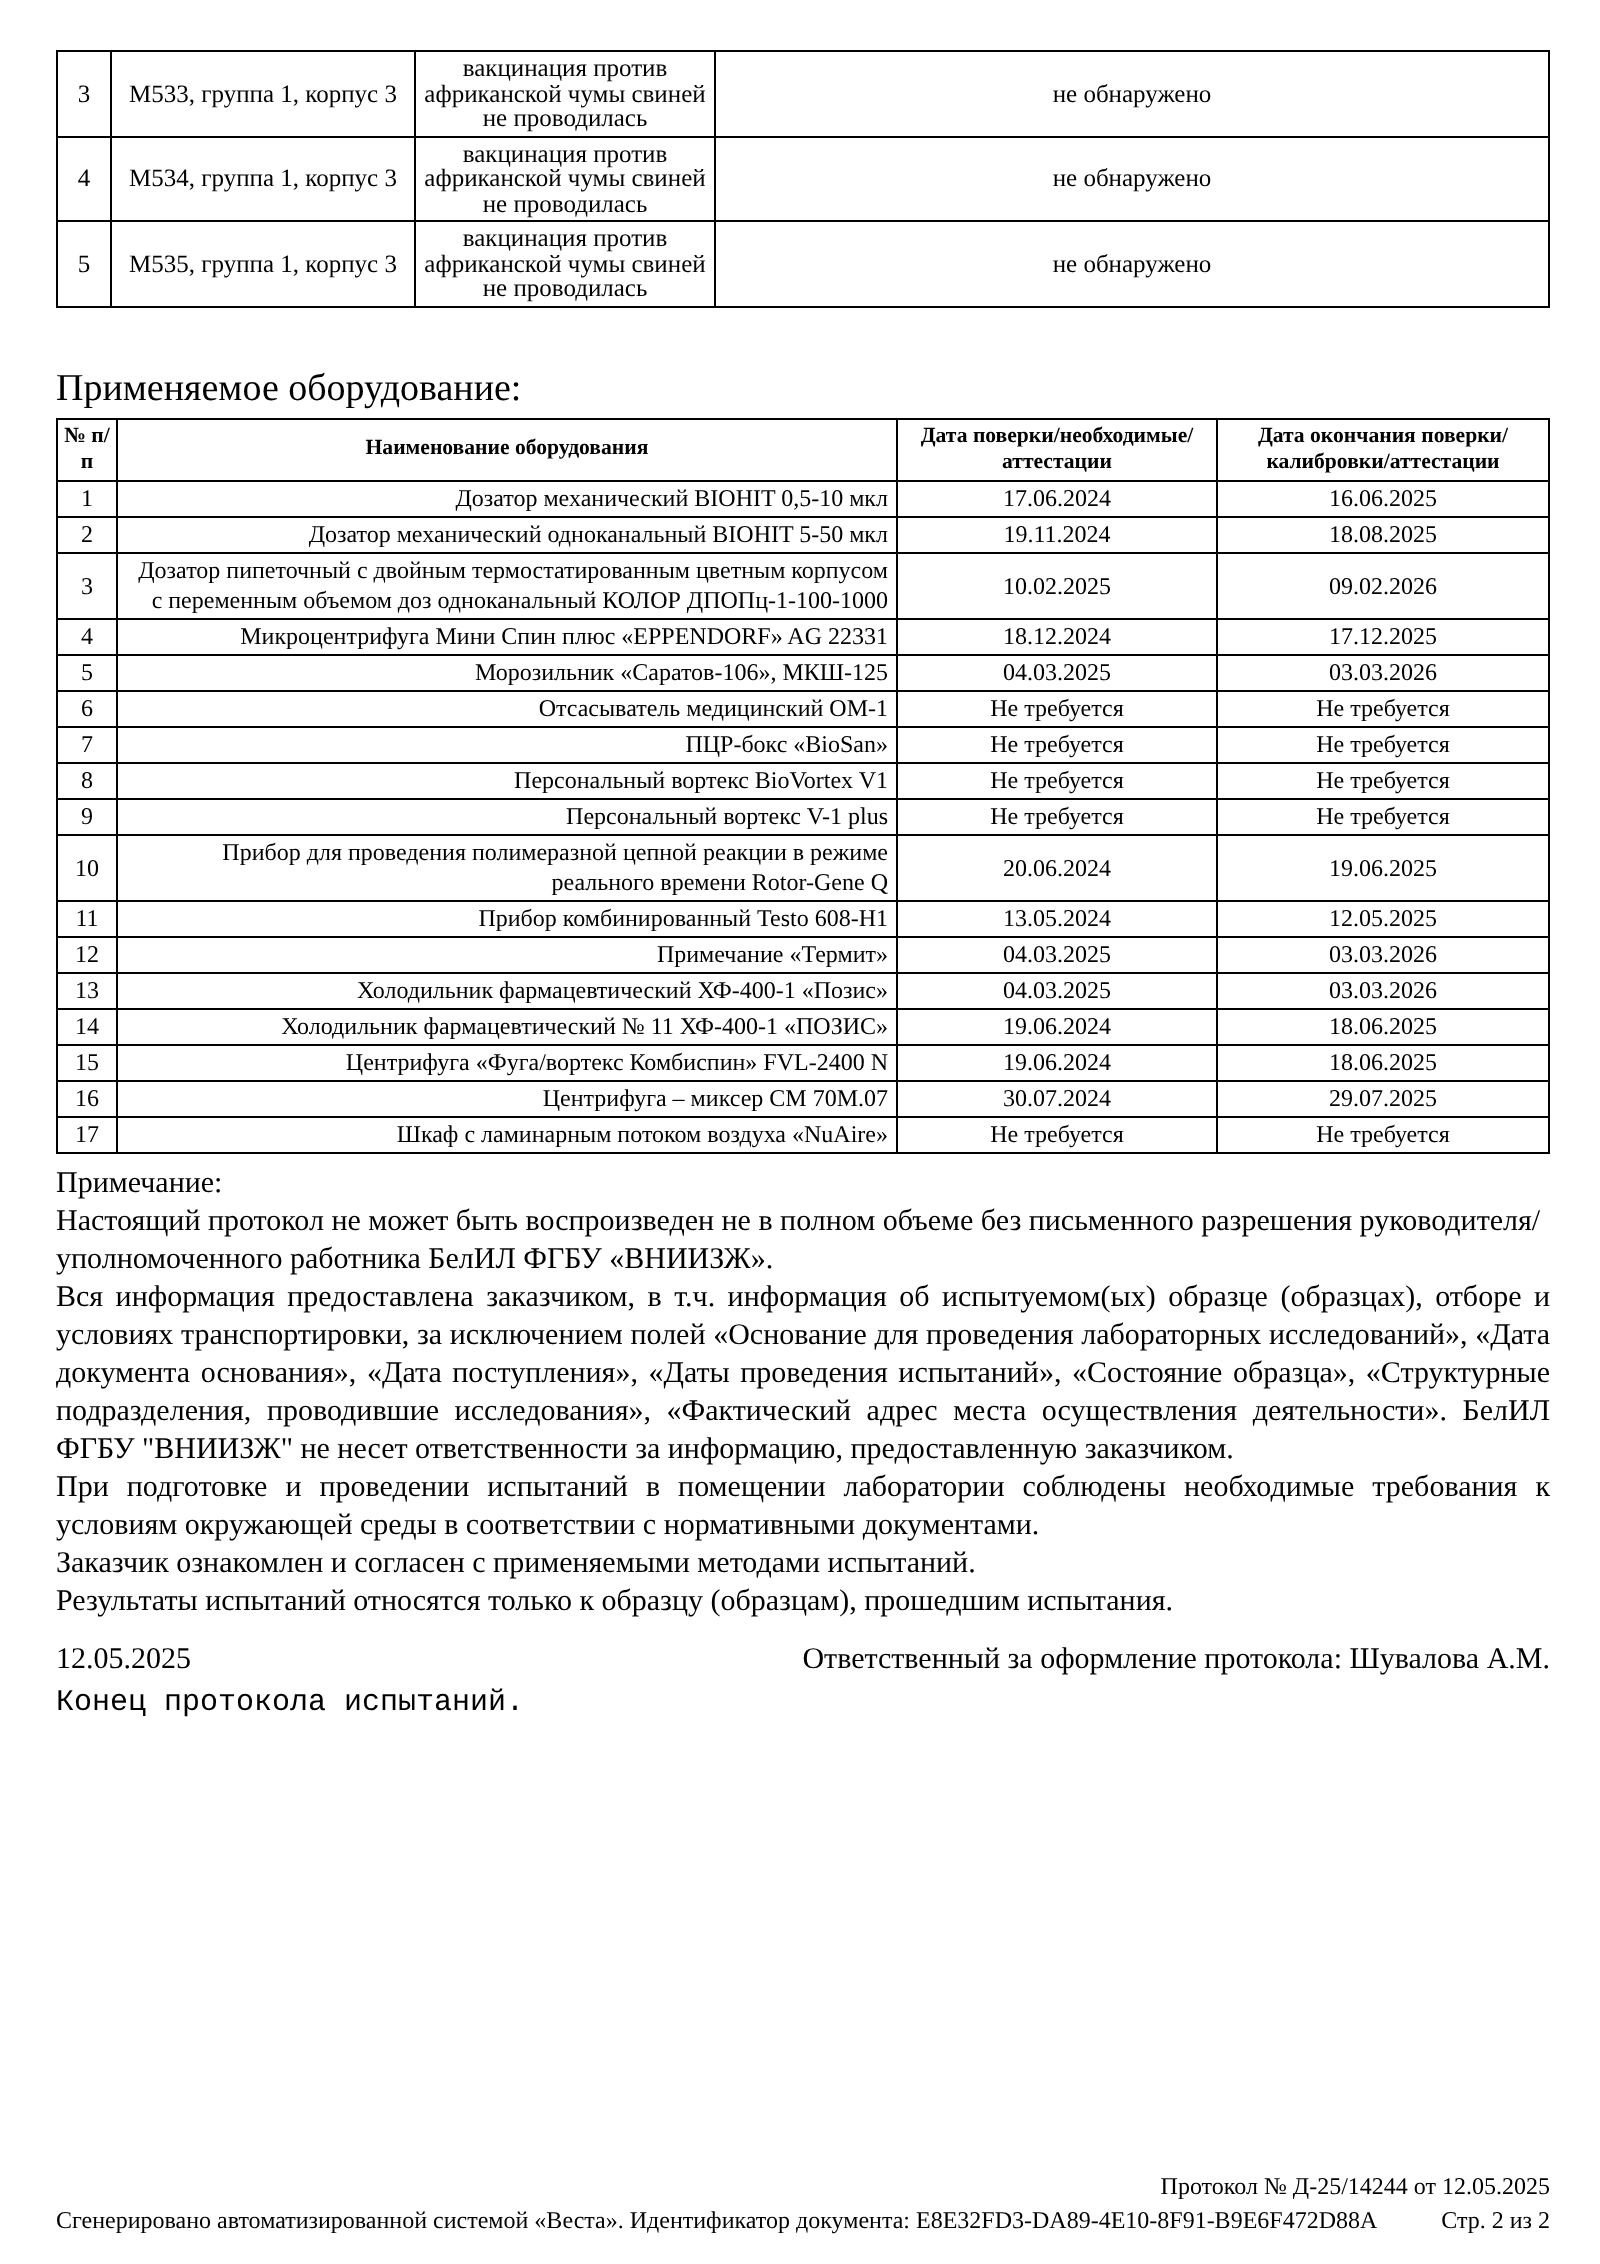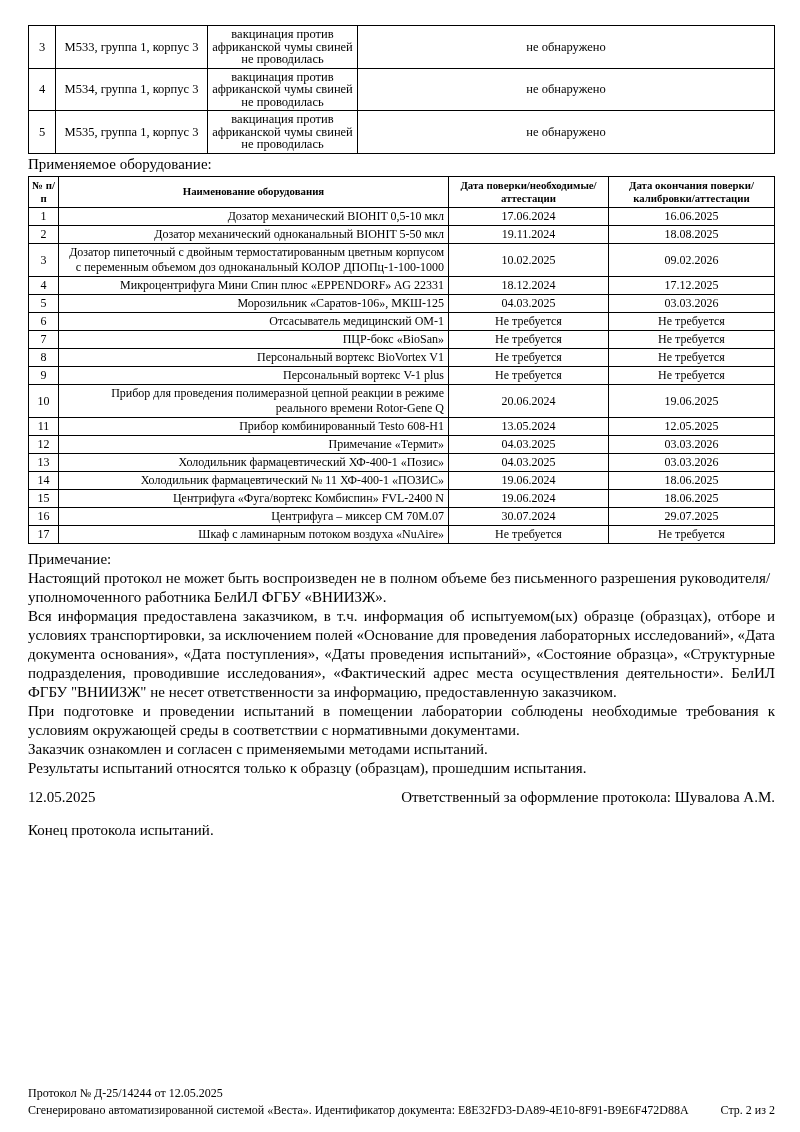--- a/index.html
+++ b/index.html
@@ -13,43 +13,43 @@
   table { border-collapse: collapse; width: 100%; table-layout: fixed; }
   td, th { border: 1px solid #000; vertical-align: middle; }
 
   
   .samples-table td { font-size: 12.5px; line-height: 12.5px; text-align: center; padding: 2px 4px; }
   .samples-table .col-num  { width: 27px; }
   .samples-table .col-sample { width: 152px; }
   .samples-table .col-vacc { width: 150px; }
 
   
-  .section-title { font-size: 15px; margin: 2px 0 3px 0; }
+  .section-title { font-size: 19px; margin: 30px 0 3px 0; }
 
   
   .equipment-table th { font-size: 10.8px; font-weight: bold; text-align: center; padding: 2px 3px; line-height: 1.25; }
   .equipment-table td { font-size: 12px; padding: 1px 4px; line-height: 1.25; }
   .equipment-table .col-num  { width: 30px; }
   .equipment-table .col-name { width: 390px; }
   .equipment-table .col-date { width: 160px; }
   .equipment-table td.c { text-align: center; }
   .equipment-table td.l { text-align: right; }
 
   
   .notes { margin-top: 6px; font-size: 15px; line-height: 19px; }
   .note-title { font-size: 15px; }
   .note-par { margin: 0; }
   .note-par.just { text-align: justify; }
 
   
   .sig-row { display: flex; justify-content: space-between; margin-top: 10px; font-size: 15px; line-height: 19px; }
-  .end-line { font-size: 15px; line-height: 19px; margin-top: 14px; }
-
-  
-  .footer { position: absolute; left: 28px; right: 25px; bottom: 13px; font-size: 12px; line-height: 17px; }
+  .end-line { font-size: 15px; line-height: 19px; margin-top: 2px; font-family: Liberation Mono, monospace; }
+
+  
+  .footer { position: absolute; left: 28px; right: 25px; bottom: 13px; font-size: 12px; line-height: 17px; text-align: right; }
   .footer-row { display: flex; justify-content: space-between; }
 </style>
 </head>
 <body>
 
 <div class="page">
 
   <table class="samples-table">
     <colgroup>
       <col class="col-num">

